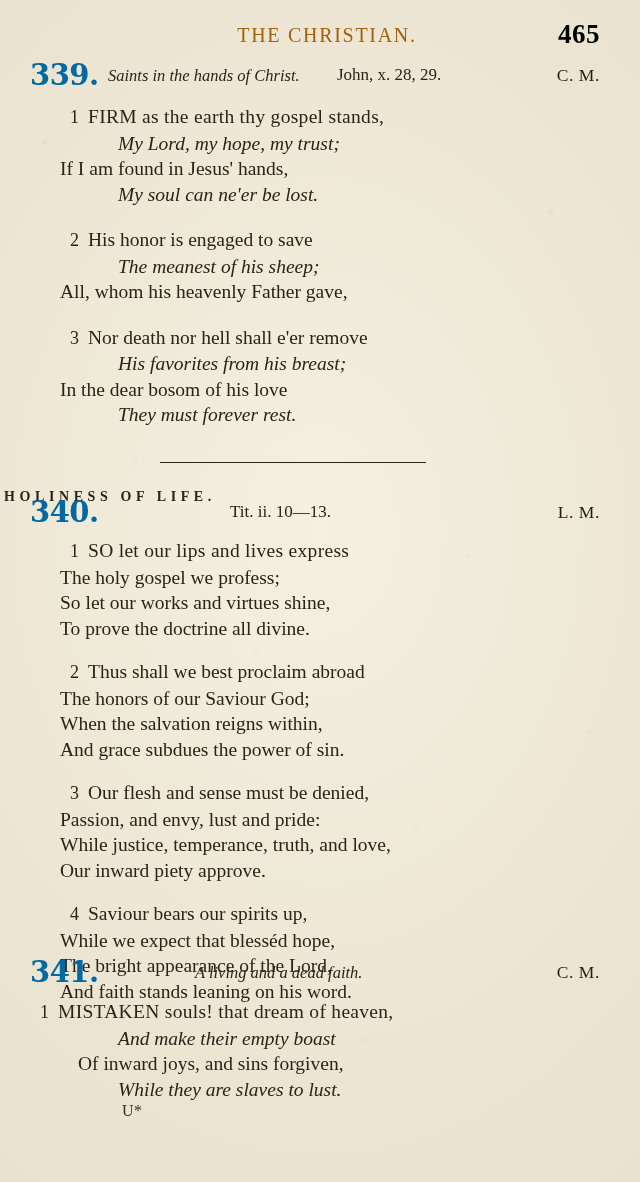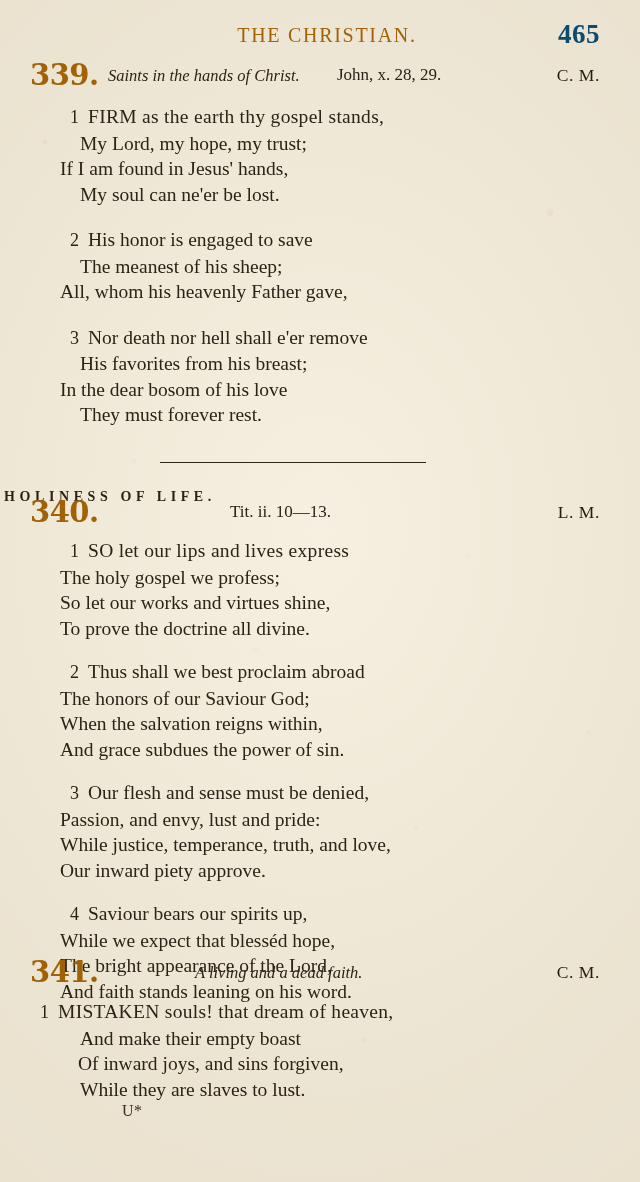--- a/index.html
+++ b/index.html
@@ -71,37 +71,37 @@
     font-weight: 400;
     padding-left: 6px;
   }
   .runhead-page {
     position: absolute;
     right: 0;
     top: -5px;
     font-size: 27px;
     font-weight: 700;
     letter-spacing: 0.5px;
-    color: #0c4a6e;
+    color: #000000;
   }
 
   
   .hymn-head {
     position: relative;
     height: 30px;
     margin: 0 40px 0 30px;
   }
   .hymn-num {
     position: absolute;
     left: 0;
     top: -6px;
     font-size: 29px;
     font-weight: 700;
     letter-spacing: -0.5px;
-    color: #a16207;
+    color: #0369a1;
     font-family: "DejaVu Serif", "Liberation Serif", serif;
   }
   .hymn-topic {
     position: absolute;
     font-style: italic;
     font-size: 16.5px;
     color: #2d2418;
     top: 2px;
     white-space: nowrap;
   }
@@ -134,21 +134,21 @@
     white-space: nowrap;
   }
   .vline .vnum {
     display: inline-block;
     width: 17px;
     text-align: right;
     margin-right: 9px;
     font-size: 18px;
   }
   .indent0 { padding-left: 60px; }
-  .indent1 { padding-left: 80px; }
+  .indent1 { padding-left: 118px; font-style: italic; }
   .flushnum { padding-left: 62px; }
   .smallcapslead { font-size: 19.5px; letter-spacing: 0.3px; }
 
   
   .divider {
     width: 266px;
     height: 0;
     border-top: 1.6px solid #2e2617;
     margin: 34px auto 26px 160px;
   }

